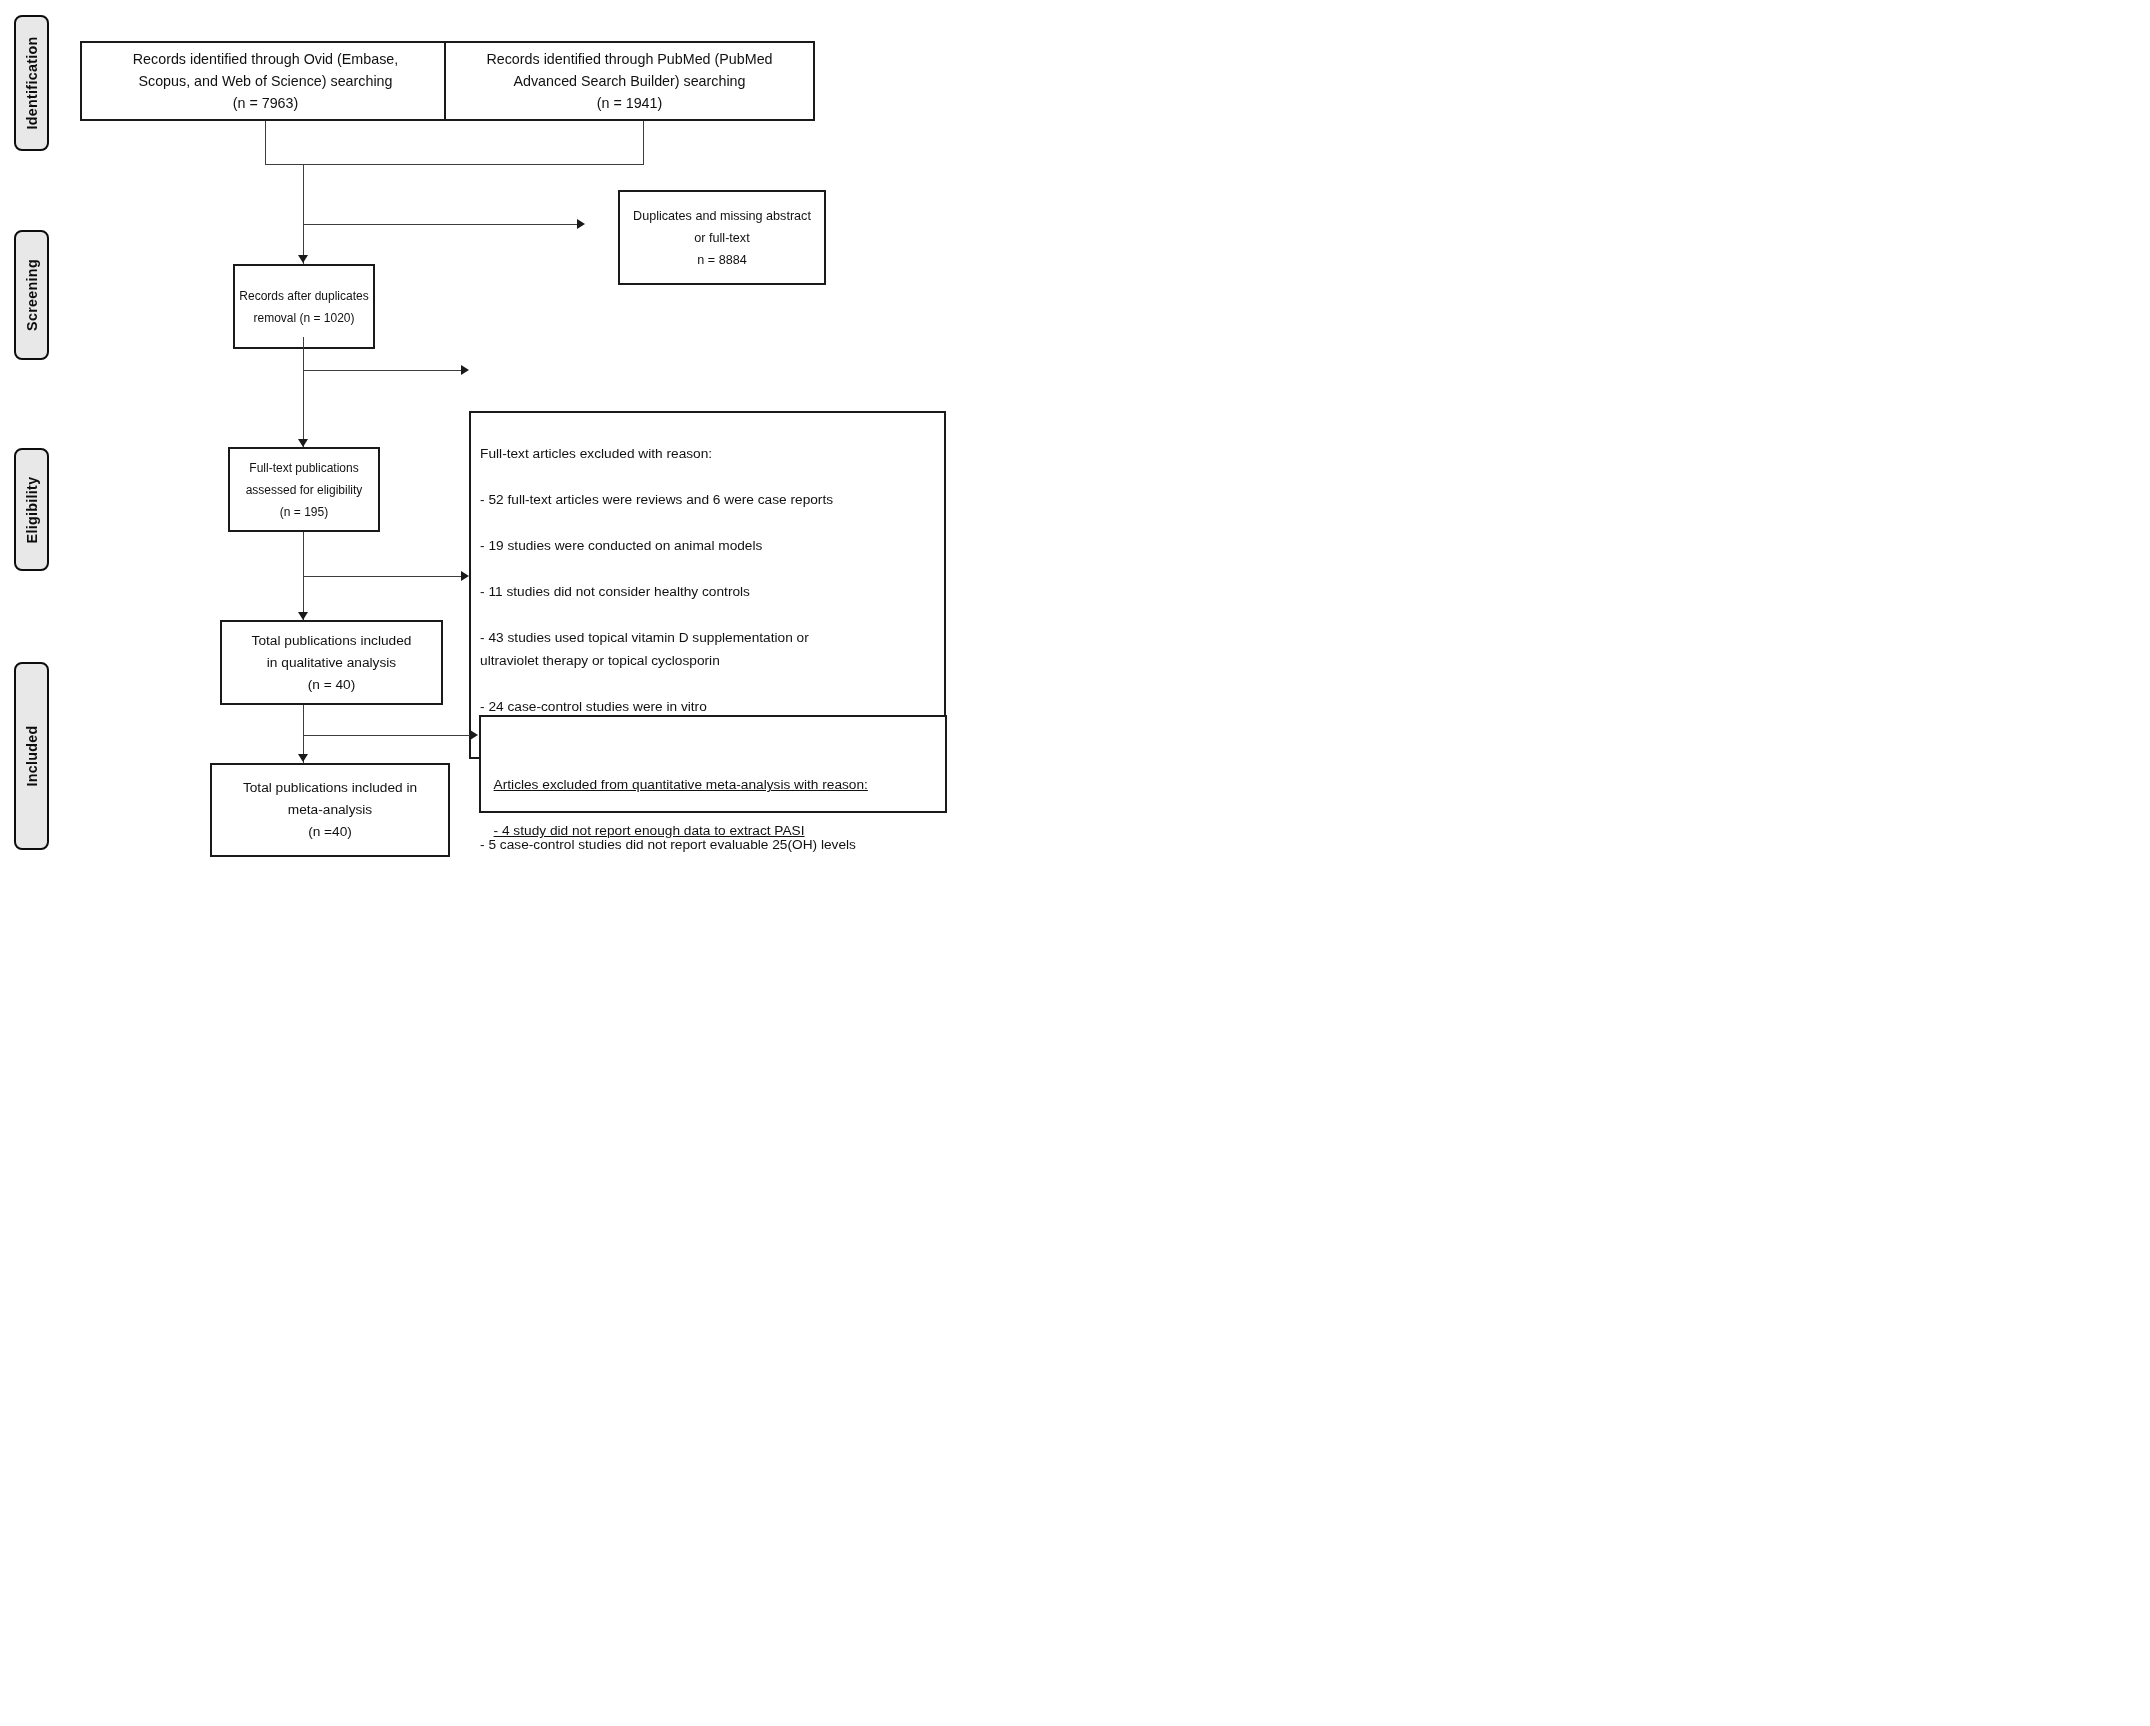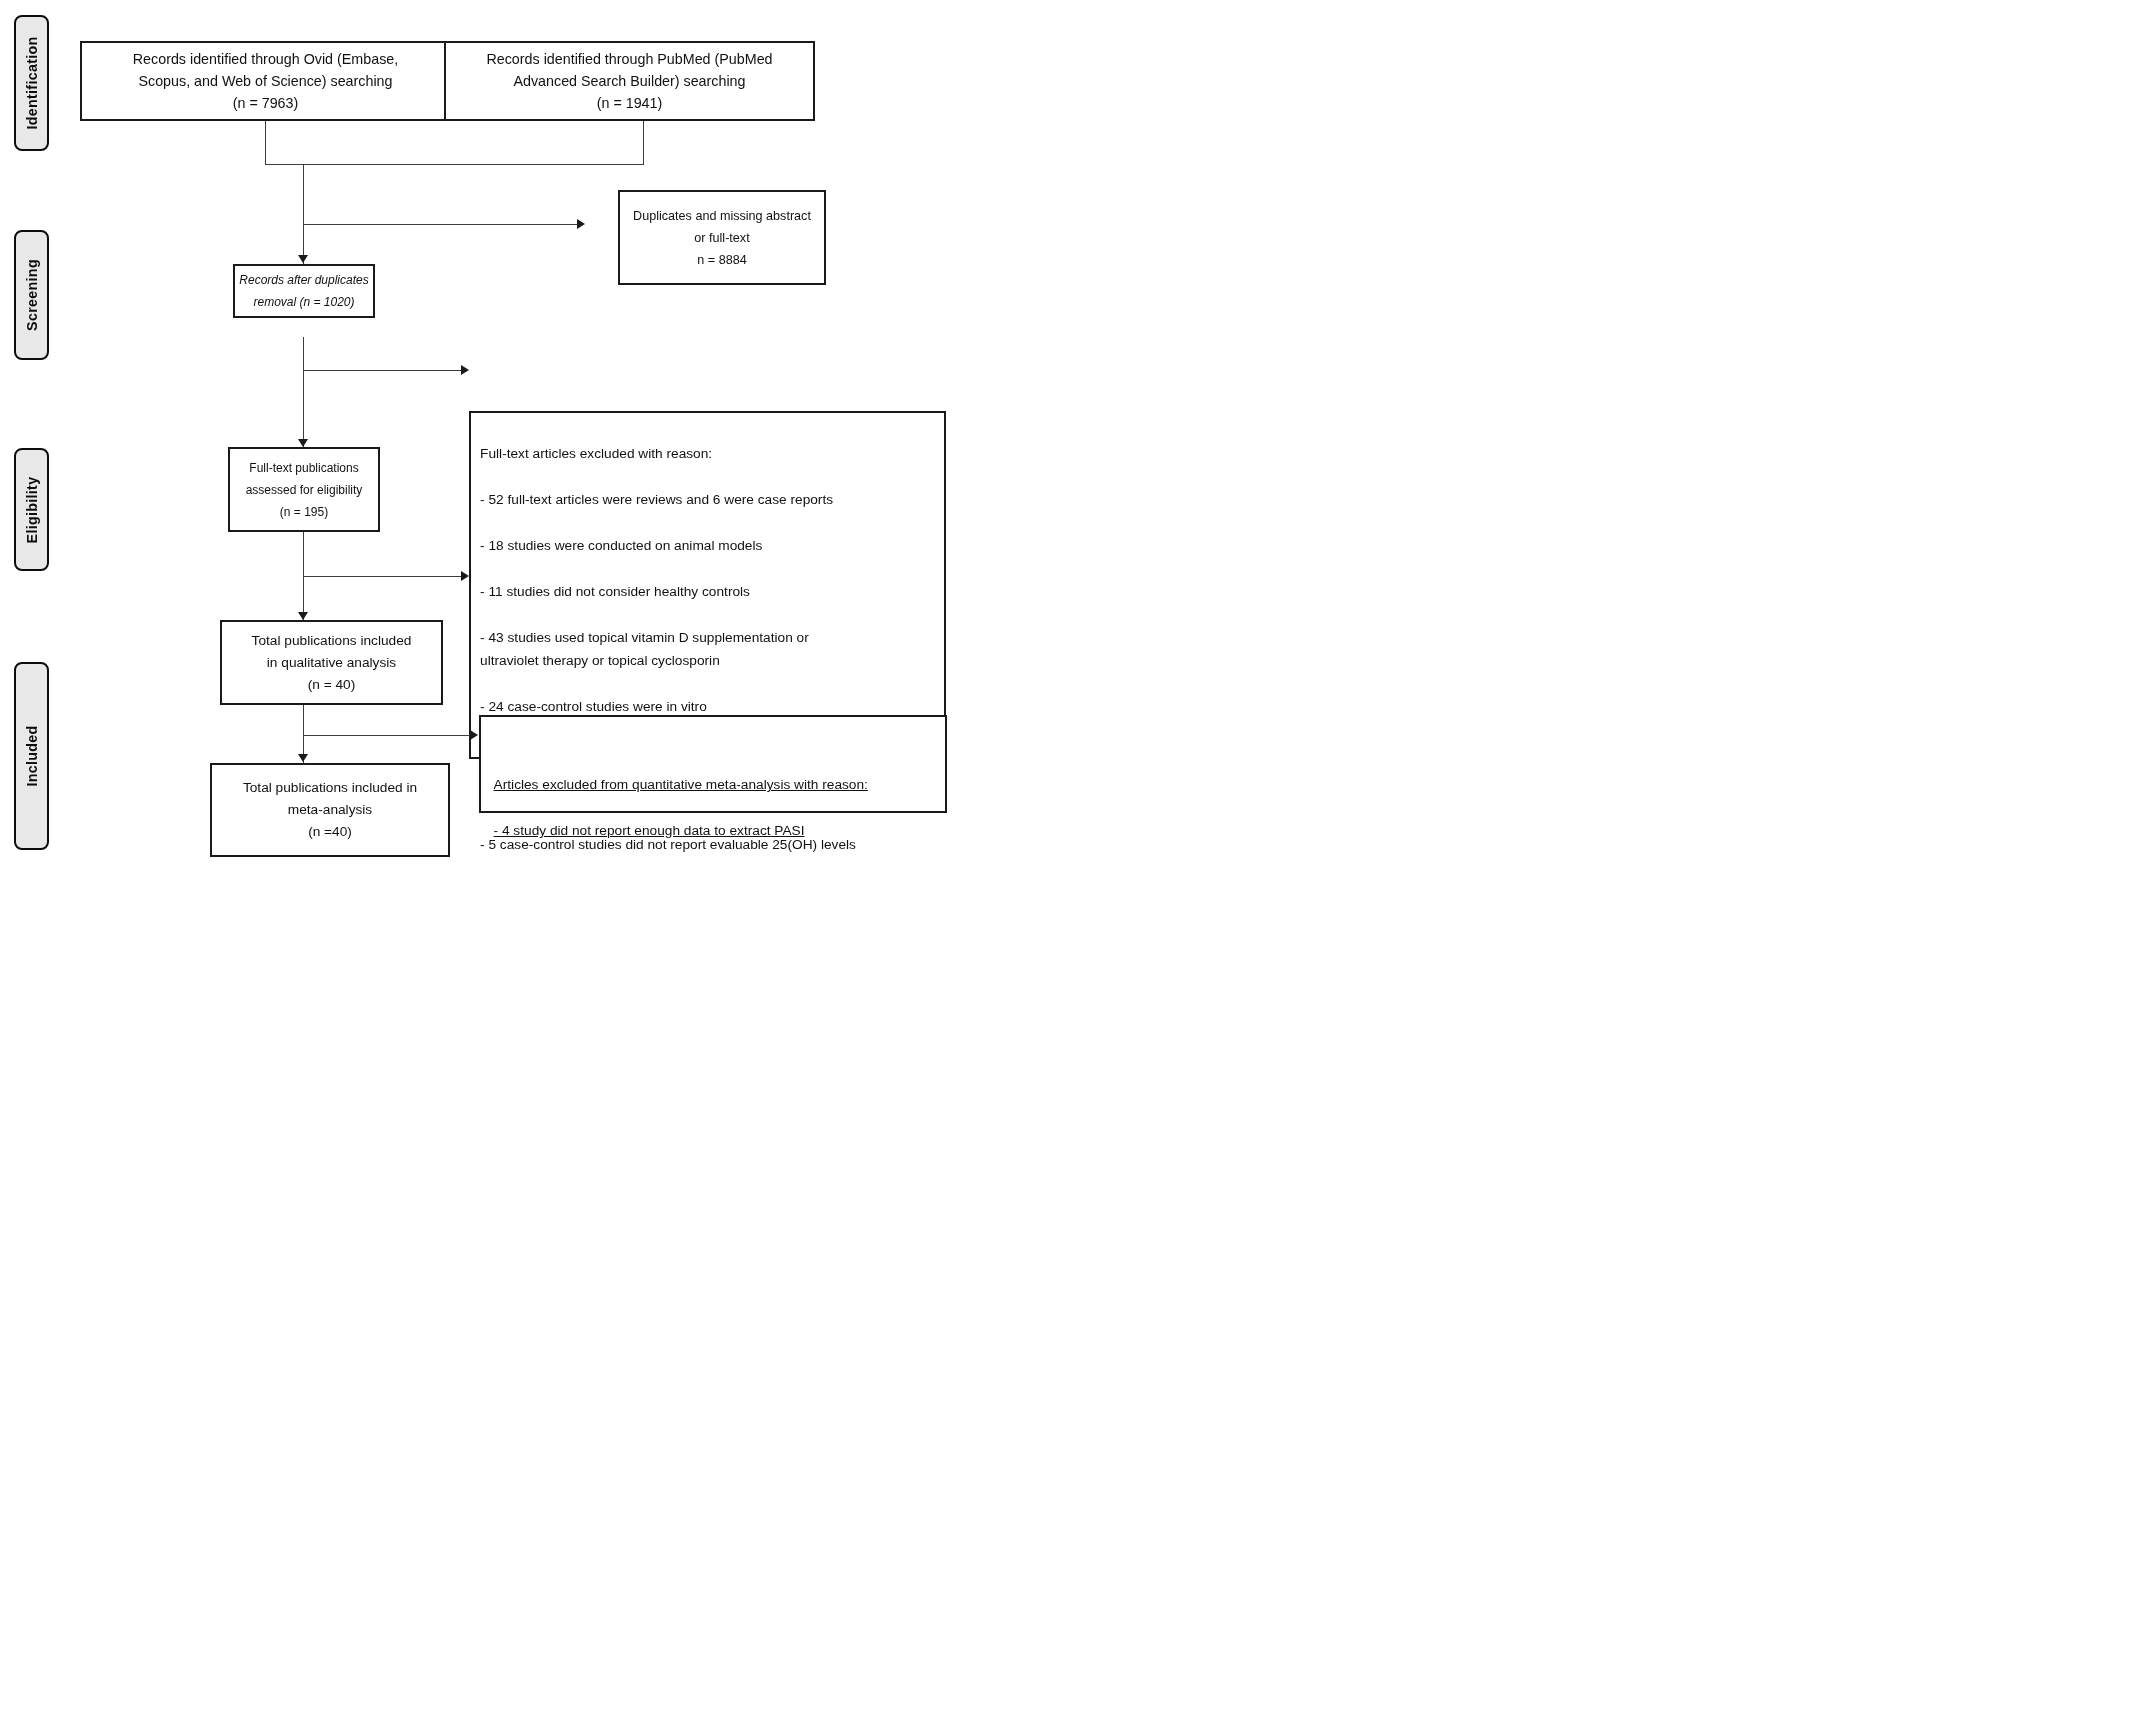--- a/index.html
+++ b/index.html
@@ -109,36 +109,36 @@
   <div class="hline" style="left:265px;top:164px;width:379px;"></div>
   <div class="vline" style="left:303px;top:164px;height:100px;"></div>
   <div class="arr-down" style="left:298px;top:255px;"></div>
 
   <div class="hline" style="left:303px;top:224px;width:274px;"></div>
   <div class="arr-right" style="left:577px;top:219px;"></div>
   <div class="fbox" style="left:618px;top:190px;width:208px;height:95px;font-size:12.6px;">Duplicates and missing abstract
 or full-text
 n = 8884</div>
 
-  <div class="fbox" style="left:233px;top:264px;width:142px;height:54px;font-size:12px;font-style:italic;">Records after duplicates
+  <div class="fbox" style="left:233px;top:264px;width:142px;height:85px;font-size:12px;">Records after duplicates
 removal (n = 1020)</div>
 
   <div class="vline" style="left:303px;top:337px;height:110px;"></div>
   <div class="arr-down" style="left:298px;top:439px;"></div>
   <div class="hline" style="left:303px;top:370px;width:158px;"></div>
   <div class="arr-right" style="left:461px;top:365px;"></div>
 
   <div class="fbox" style="left:228px;top:447px;width:152px;height:85px;font-size:12px;">Full-text publications
 assessed for eligibility
 (n = 195)</div>
 
   <div class="listbox" style="left:469px;top:411px;width:477px;height:348px;">
     <div>Full-text articles excluded with reason:</div>
     <div>- 52 full-text articles were reviews and 6 were case reports</div>
-    <div>- 18 studies were conducted on animal models</div>
+    <div>- 19 studies were conducted on animal models</div>
     <div>- 11 studies did not consider healthy controls</div>
     <div>- 43 studies used topical vitamin D supplementation or
 ultraviolet therapy or topical cyclosporin</div>
     <div>- 24 case-control studies were in vitro</div>
     <div>- 4 studies considered 1,25-dihydroxycholecalciferol as outcome</div>
     <div>- 2 studies reported vitamin D analogues</div>
     <div>- 5 case-control studies did not report evaluable 25(OH) levels</div>
     
     
   </div>

